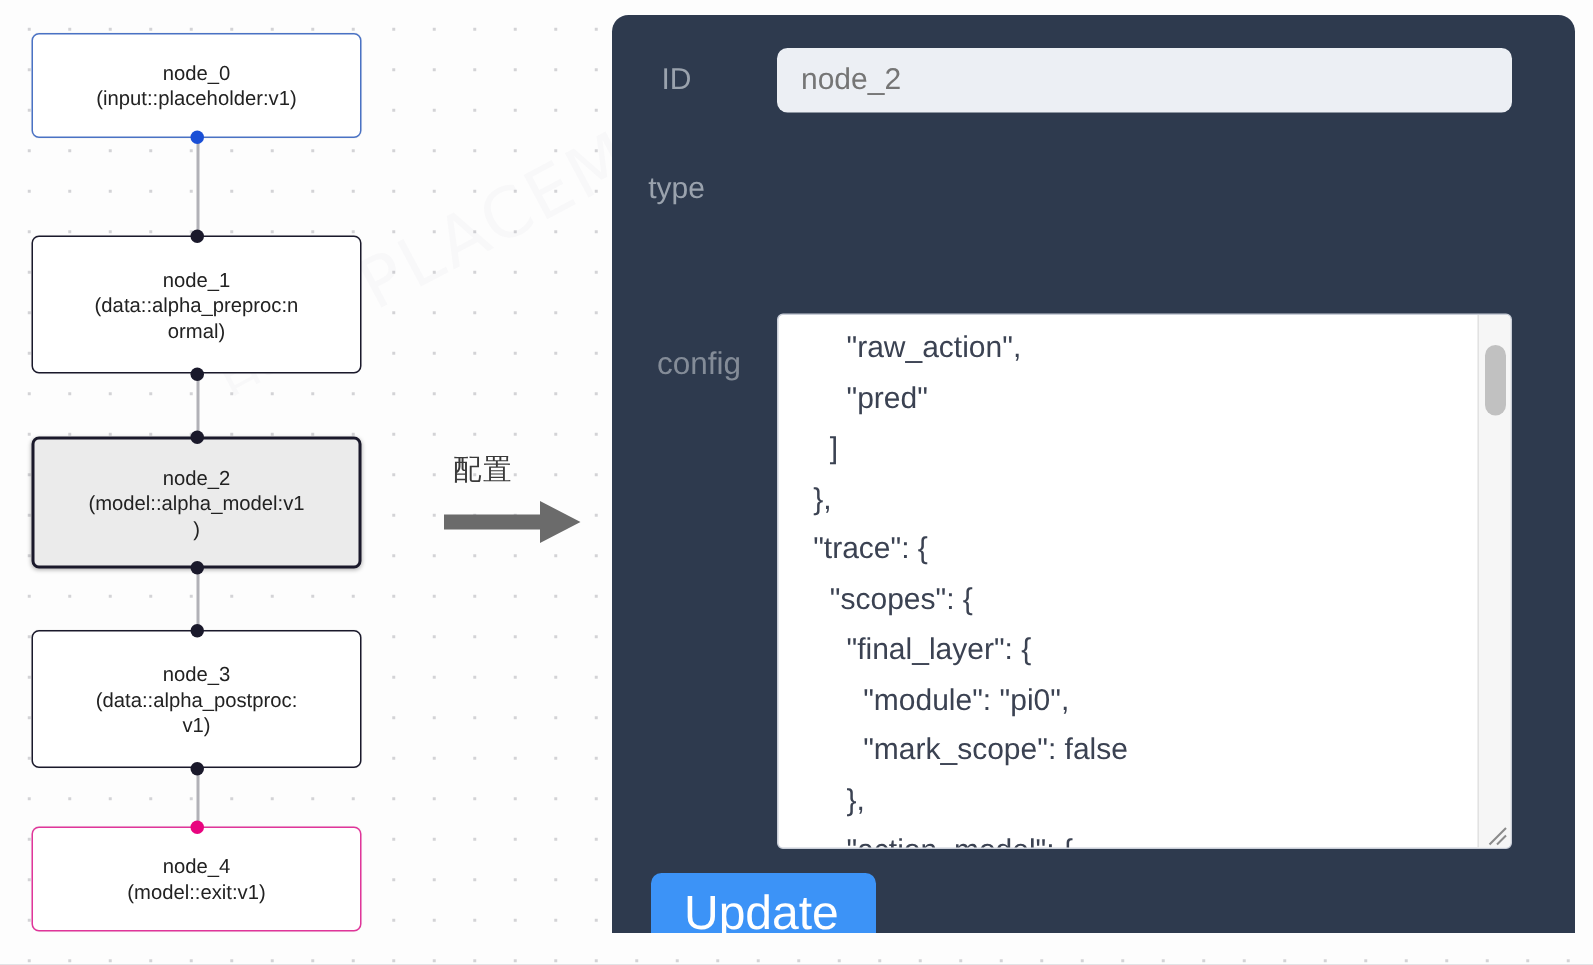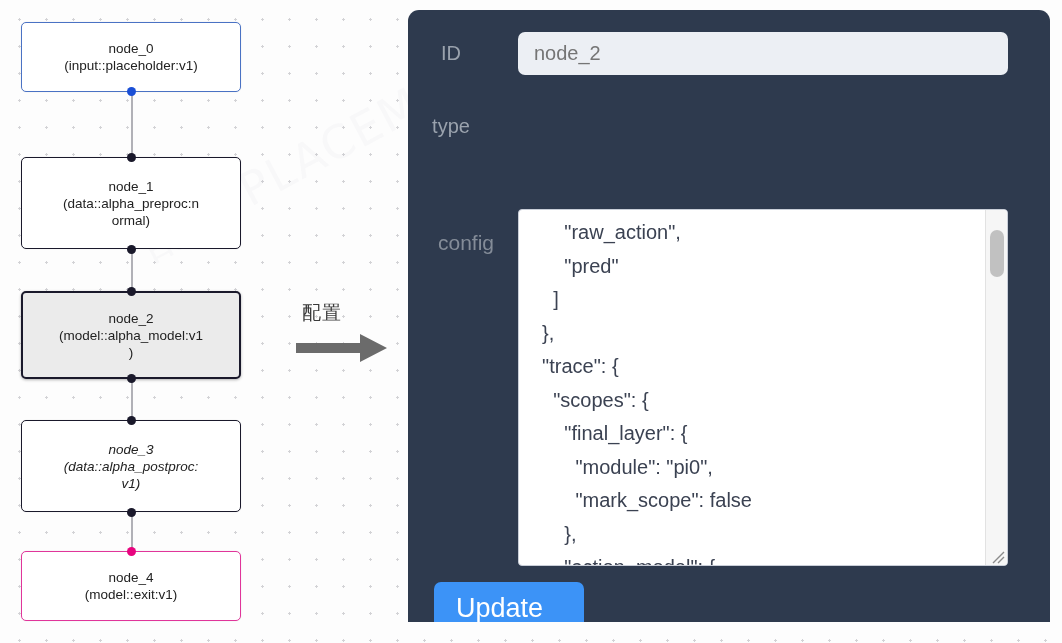--- a/index.html
+++ b/index.html
@@ -207,21 +207,21 @@
   .update-btn {
     position: absolute;
     left: 26px;
     top: 572px;
     width: 150px;
     height: 52px;
     background: #3c93f7;
     color: #ffffff;
     border: none;
     border-radius: 7px 7px 0 0;
-    font-size: 27px;
+    font-size: 32px;
     font-family: "Liberation Sans", sans-serif;
     text-align: left;
     padding-left: 22px;
     cursor: pointer;
   }
 
   
   .watermark {
     position: absolute;
     pointer-events: none;
@@ -269,21 +269,21 @@
     <div class="handle" style="top:245px;"></div>
 
     <div class="node is-selected" style="top:291px; height:88px;">
       <span class="nlabel">node_2
 (model::alpha_model:v1
 )</span>
     </div>
     <div class="handle" style="top:287px;"></div>
     <div class="handle" style="top:374px;"></div>
 
-    <div class="node" style="top:420px; height:92px;font-style:italic;">
+    <div class="node" style="top:420px; height:92px;">
       <span class="nlabel">node_3
 (data::alpha_postproc:
 v1)</span>
     </div>
     <div class="handle" style="top:416px;"></div>
     <div class="handle" style="top:508px;"></div>
 
     <div class="node is-output" style="top:551px; height:70px;">
       <span class="nlabel">node_4
 (model::exit:v1)</span>

